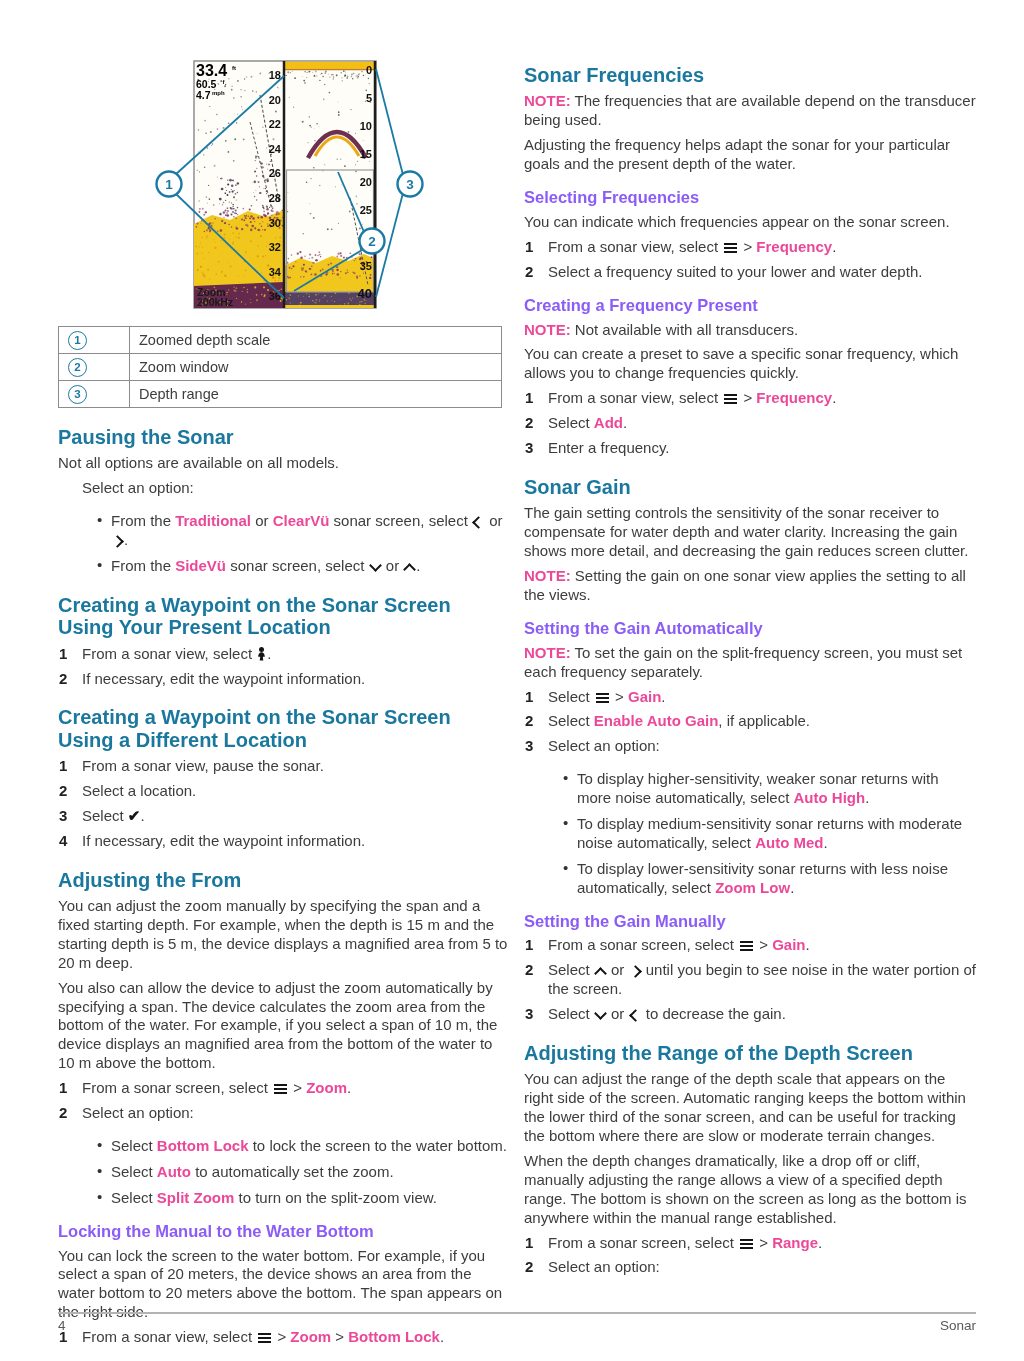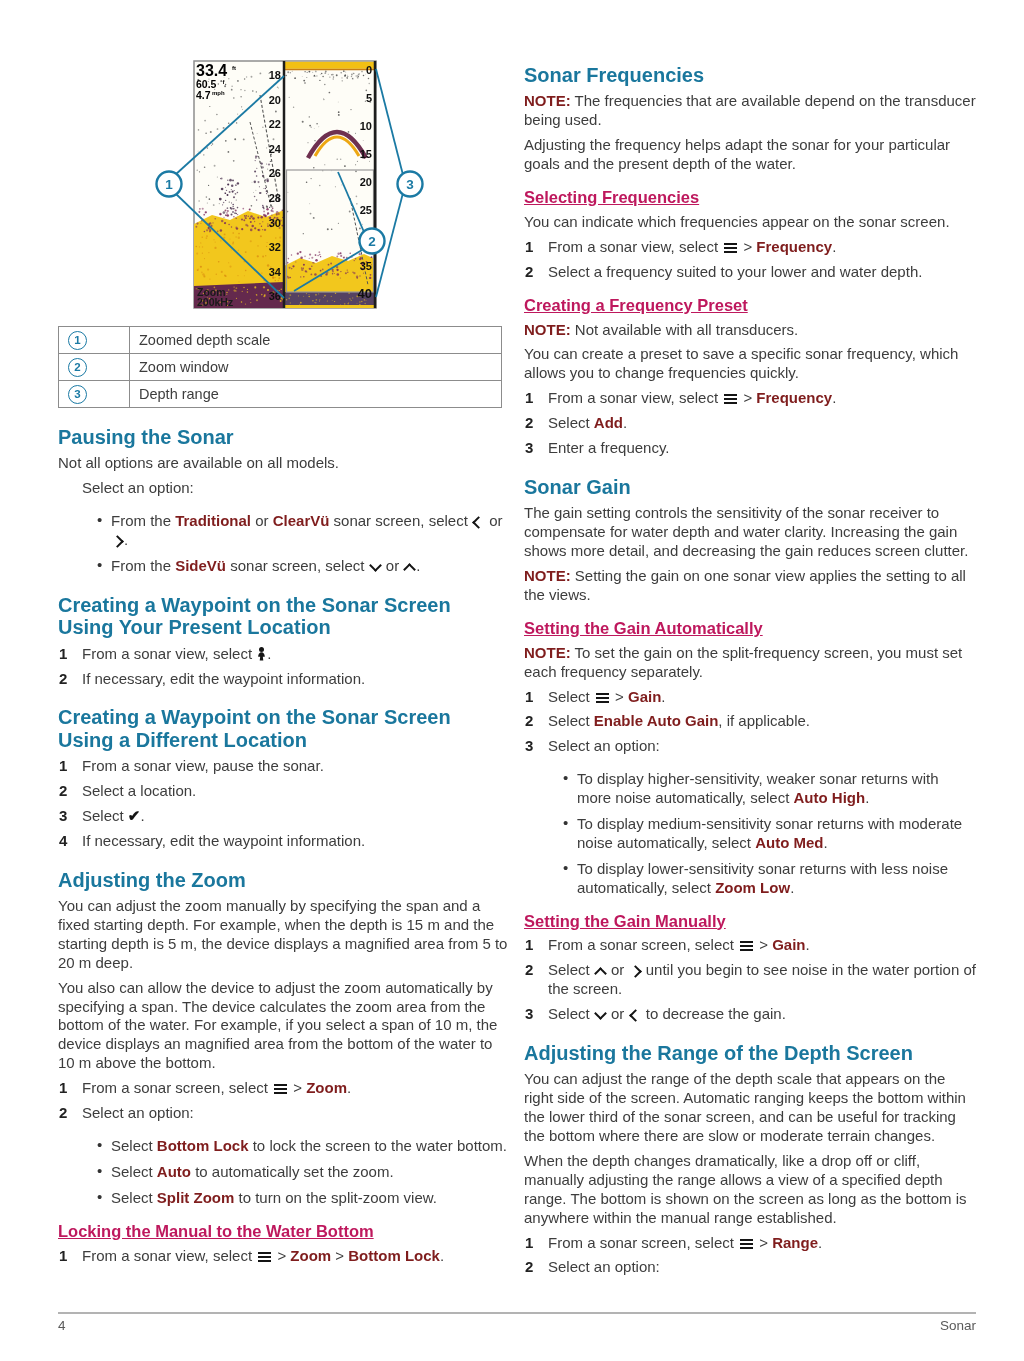--- a/index.html
+++ b/index.html
@@ -3,27 +3,27 @@
 <meta charset="utf-8">
 <style>
   html,body{margin:0;padding:0;background:#e8e8e8;}
   .page{position:relative;width:1024px;height:1361px;background:#ffffff;
         font-family:"Liberation Sans",sans-serif;color:#3d3d3d;overflow:hidden;}
   .content{position:absolute;left:58px;top:46px;width:918px;display:flex;gap:14px;}
   .col{width:452px;}
 
   
   .h2{color:var(--accent,#1a779d);font-size:20px;font-weight:bold;line-height:1.12;margin:18px 0 4px;}
-  .h3{color:#be185d;font-size:16.5px;font-weight:bold;line-height:1.15;margin:14px 0 3px;text-decoration:underline;}
+  .h3{color:#8b5cf6;font-size:16.5px;font-weight:bold;line-height:1.15;margin:14px 0 3px;}
 
   
   .p{font-size:15px;line-height:1.26;margin:6px 0;}
   .p.pi{margin-left:24px;}
   .p.after{margin:4px 0 2px 0;}
-  b{color:#7f1d1d;}
+  b{color:#ec4899;}
   i{color:#44506b;}
 
   
   .steps{margin:4px 0;}
   .step{position:relative;padding-left:24px;font-size:15px;line-height:1.26;margin:6px 0;}
   .step-num{position:absolute;left:1px;top:0;font-weight:bold;color:#222;}
 
   
   .bullets{list-style:none;margin:14px 0 5px 36px;padding:0;}
   .step .bullets{margin-left:12px;}
@@ -824,34 +824,35 @@
           <div class="section">
             <div class="h2">Creating a Waypoint on the Sonar Screen Using a Different Location</div>
             <div class="steps">
               <div class="step"><span class="step-num">1</span><span><span>From a sonar view, pause the sonar.</span></span></div>
               <div class="step"><span class="step-num">2</span><span><span>Select a location.</span></span></div>
               <div class="step"><span class="step-num">3</span><span><span>Select </span><span class="ic ic-check">✔</span><span>.</span></span></div>
               <div class="step"><span class="step-num">4</span><span><span>If necessary, edit the waypoint information.</span></span></div>
             </div>
           </div>
           <div class="section">
-            <div class="h2">Adjusting the Zoom</div>
+            <div class="h2">Adjusting the From</div>
             <div class="p"><span>You can adjust the zoom manually by specifying the span and a fixed starting depth. For example, when the depth is 15 m and the starting depth is 5 m, the device displays a magnified area from 5 to 20 m deep.</span></div>
             <div class="p"><span>You also can allow the device to adjust the zoom automatically by specifying a span. The device calculates the zoom area from the bottom of the water. For example, if you select a span of 10 m, the device displays an magnified area from the bottom of the water to 10 m above the bottom.</span></div>
             <div class="steps">
               <div class="step"><span class="step-num">1</span><span><span>From a sonar screen, select </span><span class="ic ic-menu"></span><span> &gt; </span><b>Zoom</b><span>.</span></span></div>
               <div class="step"><span class="step-num">2</span><span><span>Select an option:</span></span><ul class="bullets">
                   <li class="bullet"><span>Select </span><b>Bottom Lock</b><span> to lock the screen to the water bottom.</span></li>
                   <li class="bullet"><span>Select </span><b>Auto</b><span> to automatically set the zoom.</span></li>
                   <li class="bullet"><span>Select </span><b>Split Zoom</b><span> to turn on the split-zoom view.</span></li>
                 </ul></div>
             </div>
           </div>
           <div class="section">
             <div class="h3">Locking the Manual to the Water Bottom</div>
+            <div class="p"><span>You can lock the screen to the water bottom. For example, if you select a span of 20 meters, the device shows an area from the water bottom to 20 meters above the bottom. The span appears on the right side.</span></div>
             <div class="steps">
               <div class="step"><span class="step-num">1</span><span><span>From a sonar view, select </span><span class="ic ic-menu"></span><span> &gt; </span><b>Zoom</b><span> &gt; </span><b>Bottom Lock</b><span>.</span></span></div>
             </div>
           </div>
         </div>
     </div>
 
     <div class="col" id="col-right">
       <div id="right-flow">
           <div class="section">
@@ -861,21 +862,21 @@
           </div>
           <div class="section">
             <div class="h3">Selecting Frequencies</div>
             <div class="p"><span>You can indicate which frequencies appear on the sonar screen.</span></div>
             <div class="steps">
               <div class="step"><span class="step-num">1</span><span><span>From a sonar view, select </span><span class="ic ic-menu"></span><span> &gt; </span><b>Frequency</b><span>.</span></span></div>
               <div class="step"><span class="step-num">2</span><span><span>Select a frequency suited to your lower and water depth.</span></span></div>
             </div>
           </div>
           <div class="section">
-            <div class="h3">Creating a Frequency Preset</div>
+            <div class="h3">Creating a Frequency Present</div>
             <div class="p"><b>NOTE:</b><span> Not available with all transducers.</span></div>
             <div class="p"><span>You can create a preset to save a specific sonar frequency, which allows you to change frequencies quickly.</span></div>
             <div class="steps">
               <div class="step"><span class="step-num">1</span><span><span>From a sonar view, select </span><span class="ic ic-menu"></span><span> &gt; </span><b>Frequency</b><span>.</span></span></div>
               <div class="step"><span class="step-num">2</span><span><span>Select </span><b>Add</b><span>.</span></span></div>
               <div class="step"><span class="step-num">3</span><span><span>Enter a frequency.</span></span></div>
             </div>
           </div>
           <div class="section">
             <div class="h2">Sonar Gain</div>

